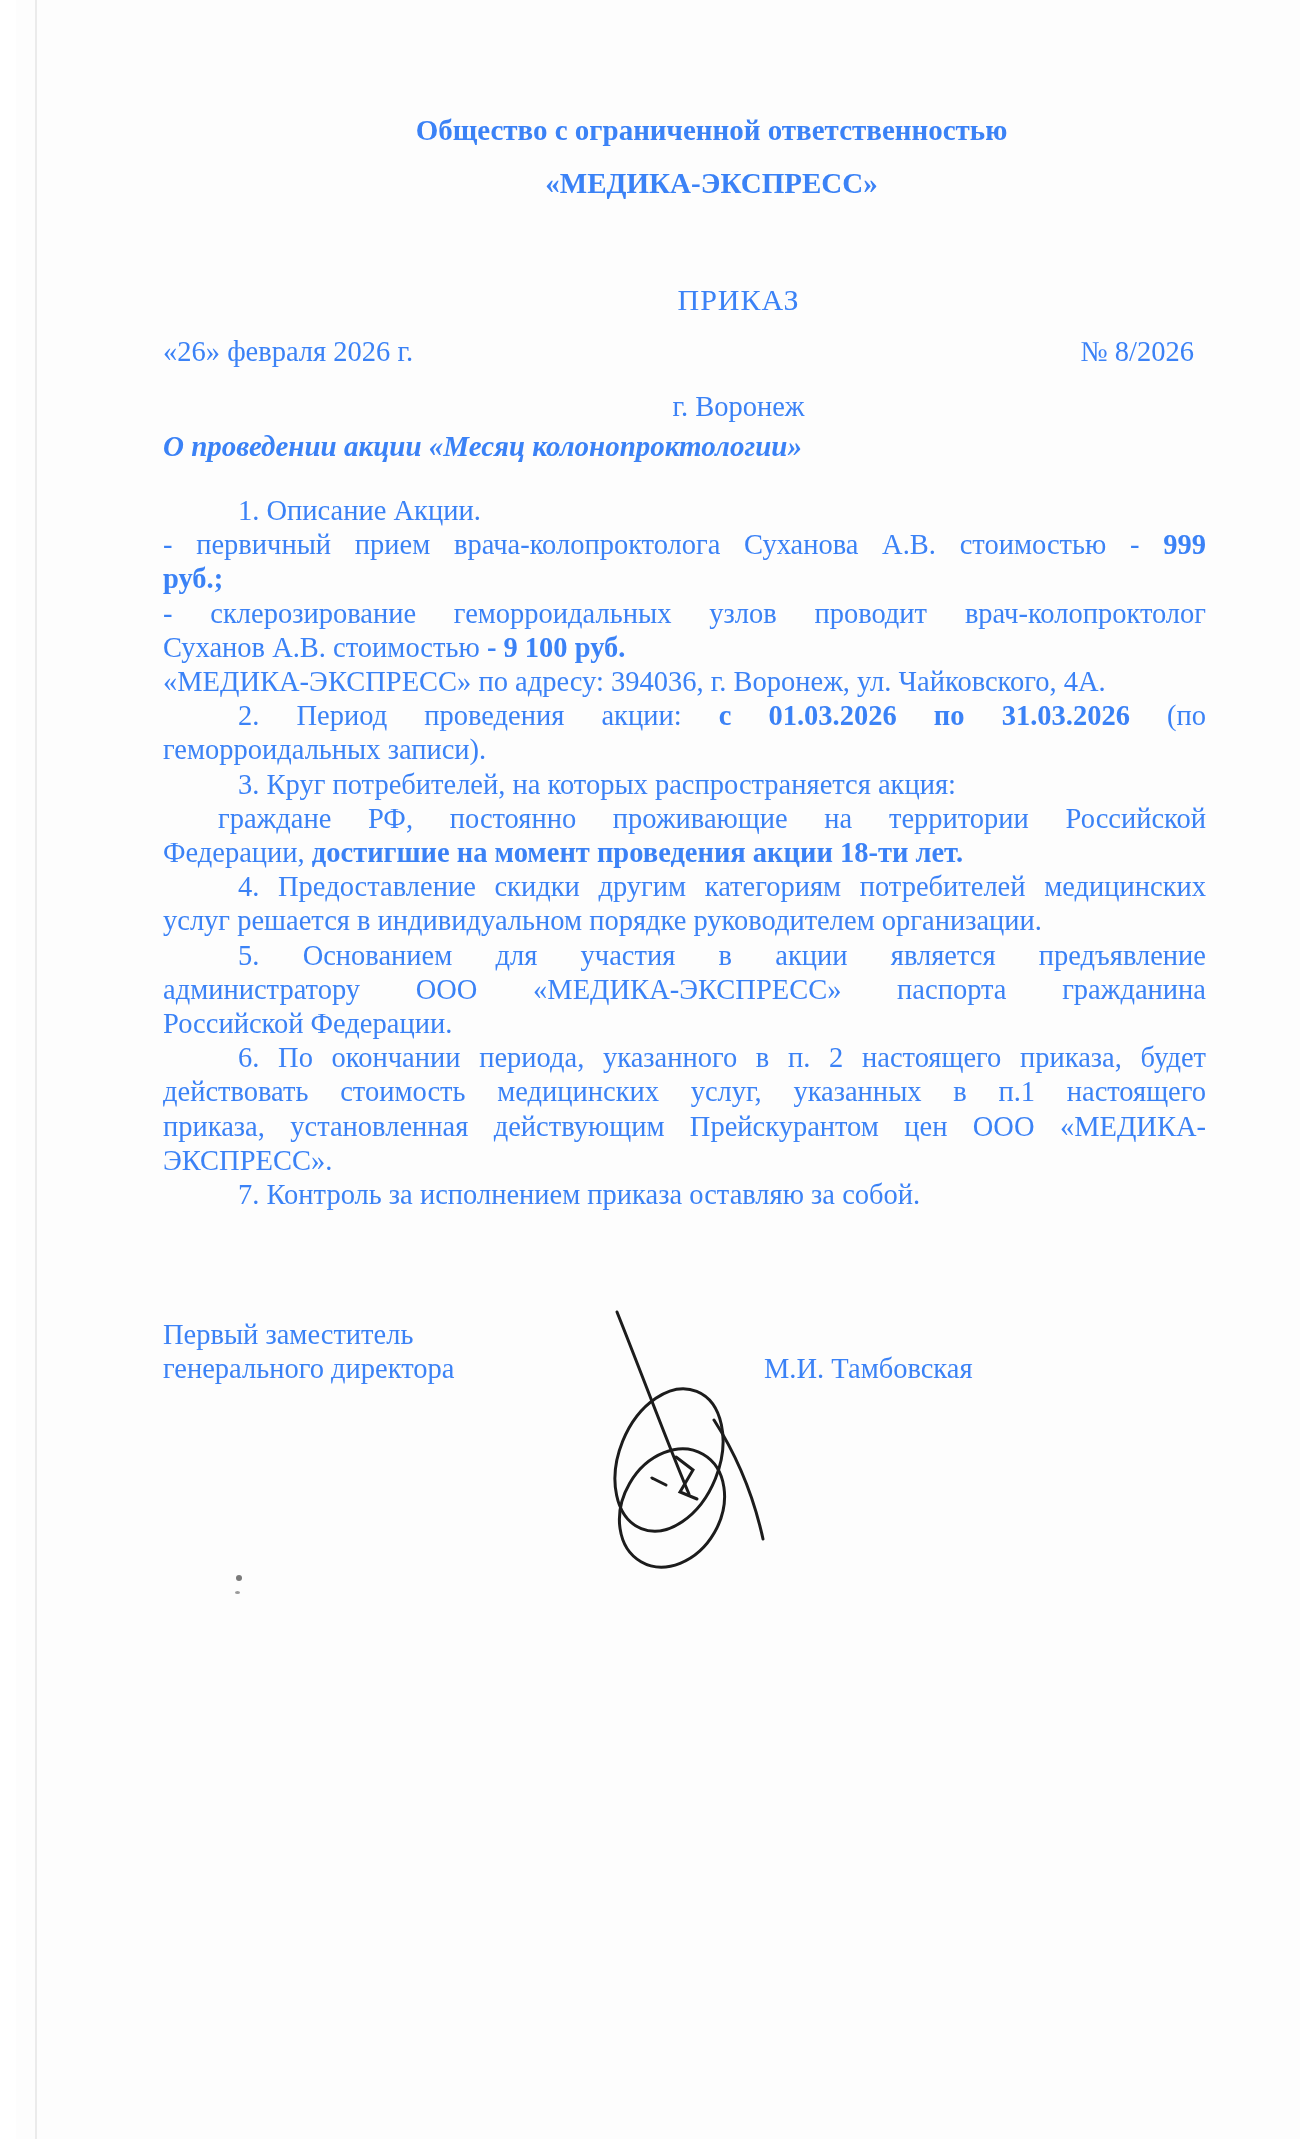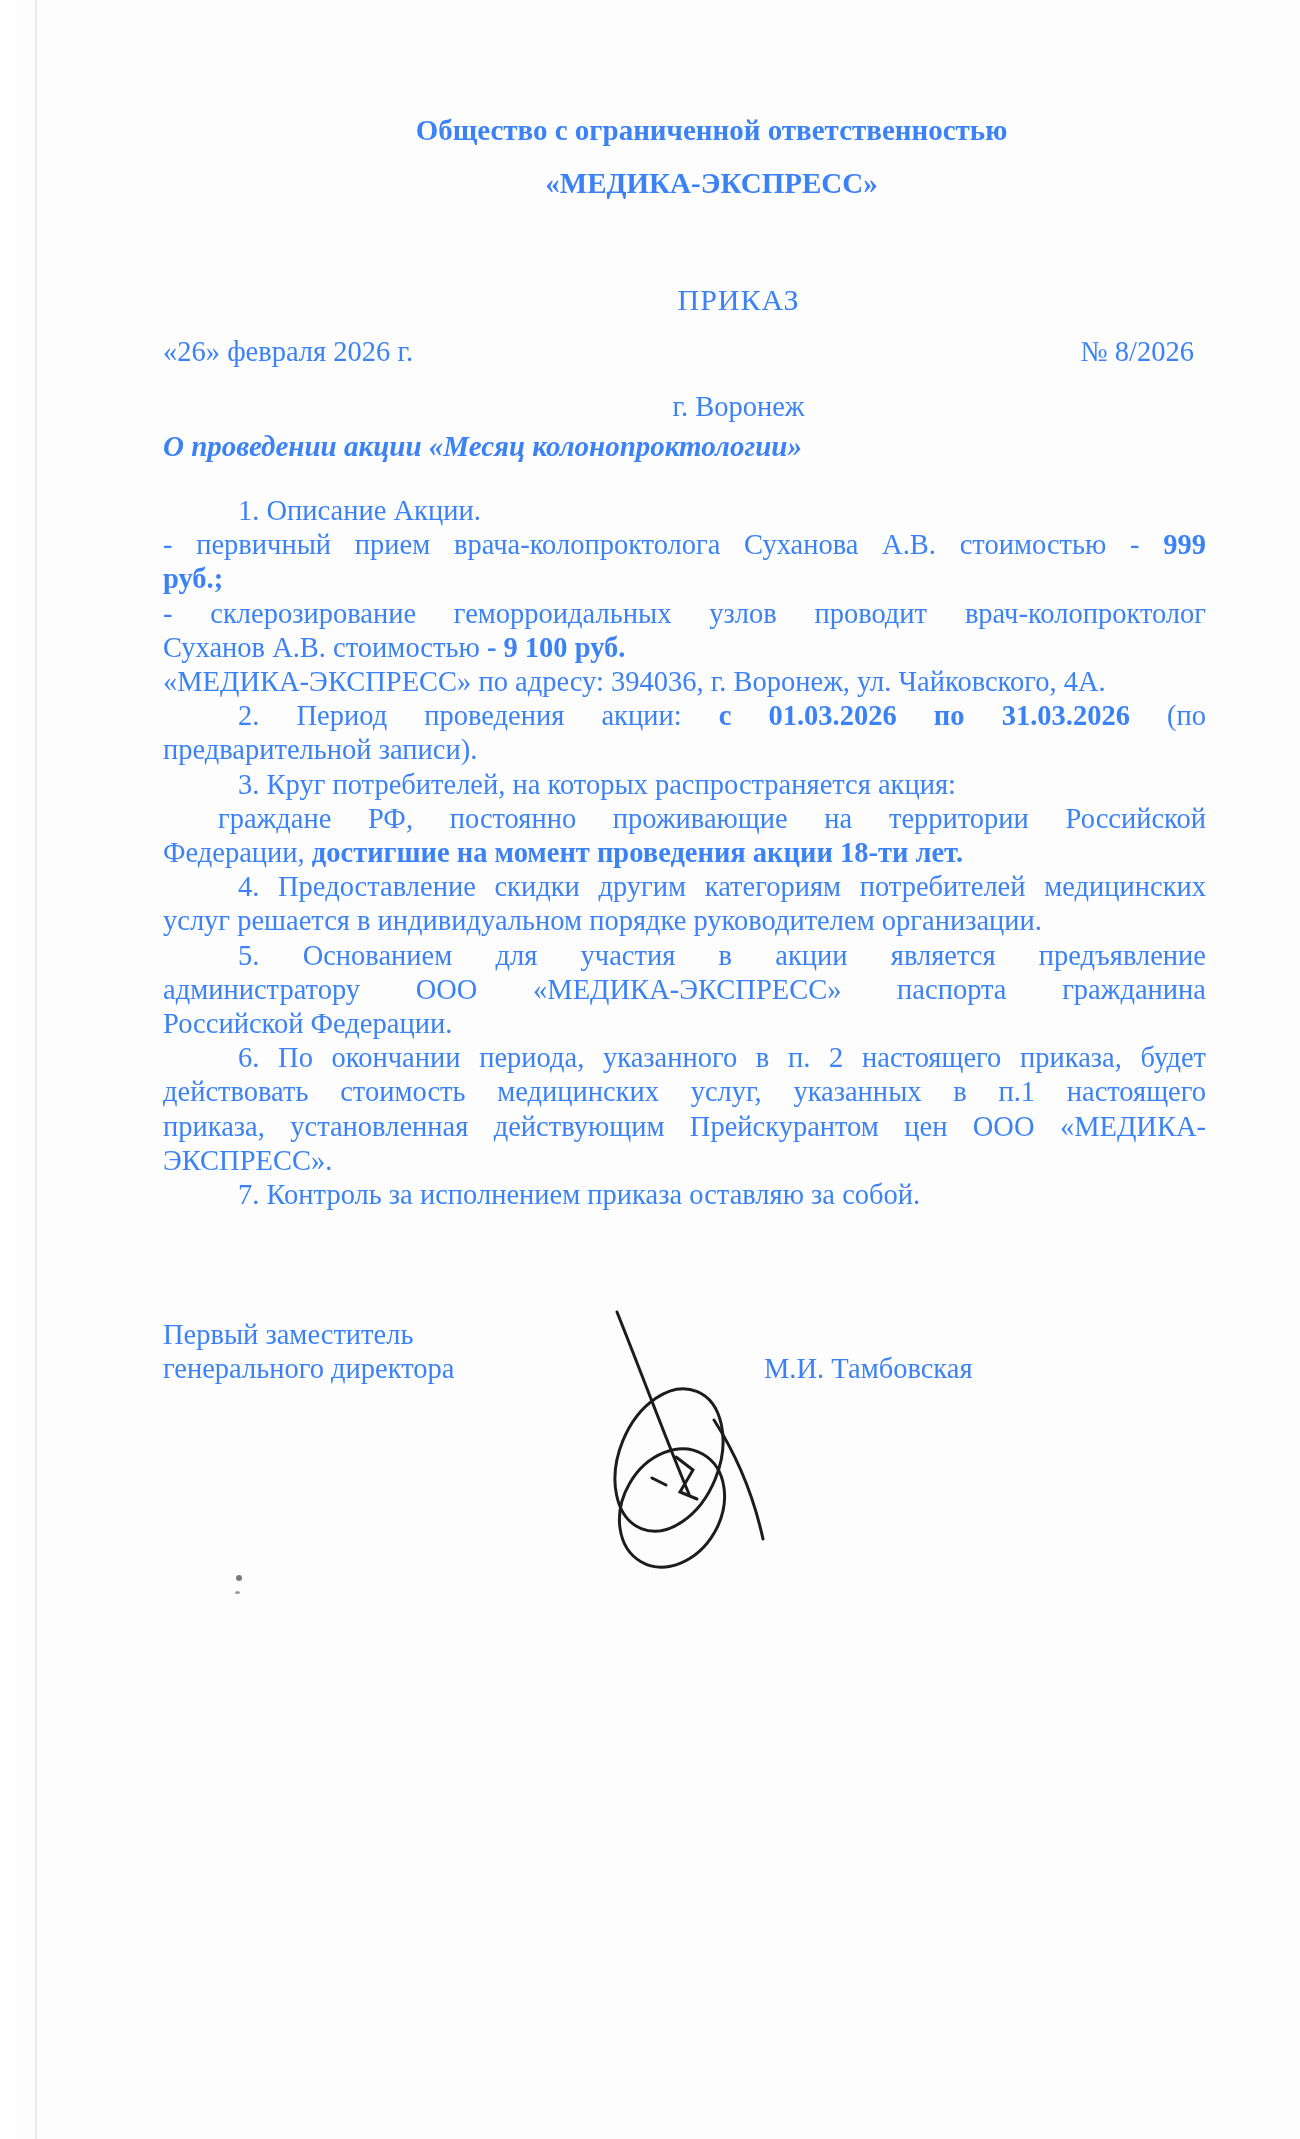--- a/index.html
+++ b/index.html
@@ -67,21 +67,21 @@
     <div class="subject">О проведении акции «Месяц колонопроктологии»</div>
 
     <div class="body-block">
         <div class="bline lft" style="text-indent: 75px;"><span>1. Описание Акции.</span></div>
         <div class="bline jst" style="text-indent: 0px;"><span>- первичный прием врача-колопроктолога Суханова А.В. стоимостью - </span><span class="b">999</span></div>
         <div class="bline lft" style="text-indent: 0px;"><span class="b">руб.;</span></div>
         <div class="bline jst" style="text-indent: 0px;"><span>- склерозирование геморроидальных узлов проводит врач-колопроктолог</span></div>
         <div class="bline lft" style="text-indent: 0px;"><span>Суханов А.В. стоимостью </span><span class="b">- 9 100 руб.</span></div>
         <div class="bline lft" style="text-indent: 0px;"><span>«МЕДИКА-ЭКСПРЕСС» по адресу: 394036, г. Воронеж, ул. Чайковского, 4А.</span></div>
         <div class="bline jst" style="text-indent: 75px;"><span>2. Период проведения акции: </span><span class="b">с 01.03.2026 по 31.03.2026</span><span> (по</span></div>
-        <div class="bline lft" style="text-indent: 0px;"><span>предварительной записи).</span></div>
+        <div class="bline lft" style="text-indent: 0px;"><span>геморроидальных записи).</span></div>
         <div class="bline lft" style="text-indent: 75px;"><span>3. Круг потребителей, на которых распространяется акция:</span></div>
         <div class="bline jst" style="text-indent: 55px;"><span>граждане РФ, постоянно проживающие на территории Российской</span></div>
         <div class="bline lft" style="text-indent: 0px;"><span>Федерации, </span><span class="b">достигшие на момент проведения акции 18-ти лет.</span></div>
         <div class="bline jst" style="text-indent: 75px;"><span>4. Предоставление скидки другим категориям потребителей медицинских</span></div>
         <div class="bline lft" style="text-indent: 0px;"><span>услуг решается в индивидуальном порядке руководителем организации.</span></div>
         <div class="bline jst" style="text-indent: 75px;"><span>5. Основанием для участия в акции является предъявление</span></div>
         <div class="bline jst" style="text-indent: 0px;"><span>администратору ООО «МЕДИКА-ЭКСПРЕСС» паспорта гражданина</span></div>
         <div class="bline lft" style="text-indent: 0px;"><span>Российской Федерации.</span></div>
         <div class="bline jst" style="text-indent: 75px;"><span>6. По окончании периода, указанного в п. 2 настоящего приказа, будет</span></div>
         <div class="bline jst" style="text-indent: 0px;"><span>действовать стоимость медицинских услуг, указанных в п.1 настоящего</span></div>

